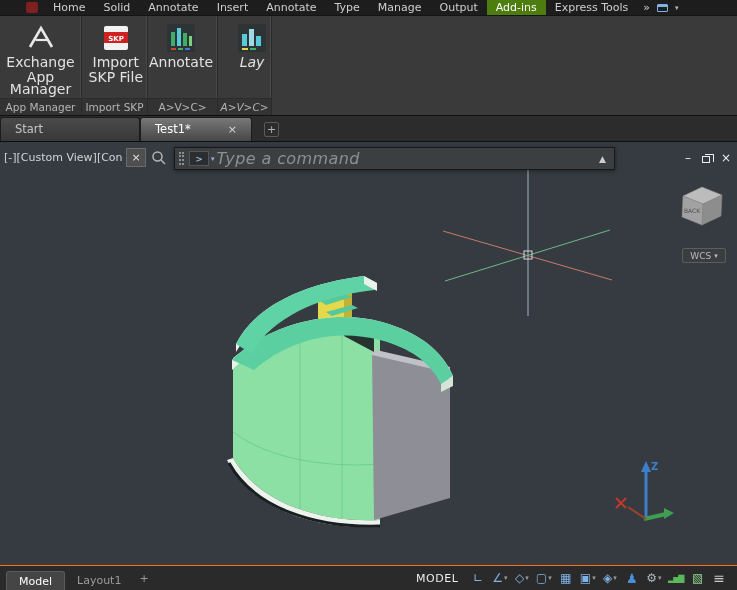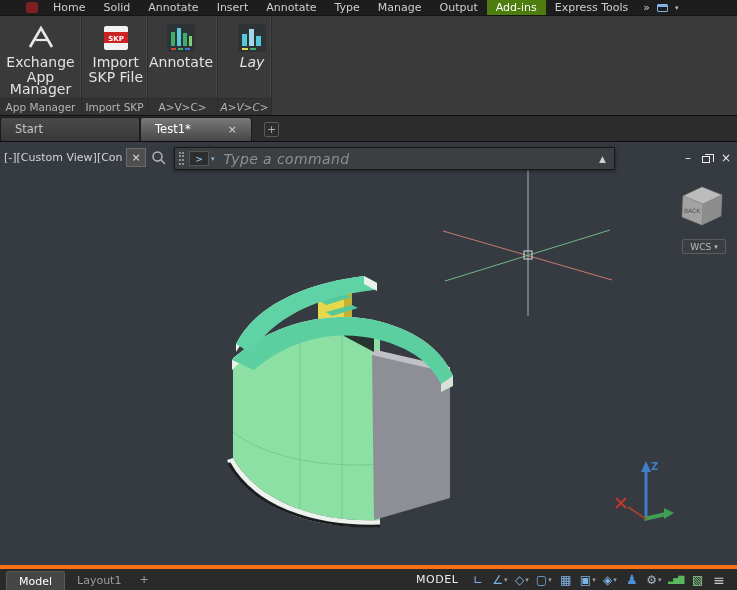--- a/index.html
+++ b/index.html
@@ -38,31 +38,31 @@
   svg.scene { position:absolute; inset:0; }
 
   .vp-label { position:absolute; left:4px; top:9px; color:#d4d4d4; font-size:11px; white-space:nowrap; }
   .vp-close { position:absolute; left:126px; top:6px; width:20px; height:19px; background:#4e4e4e; border:1px solid #6b6b6b; color:#e2e2e2; font-size:11px; text-align:center; line-height:17px; }
   .vp-zoom { position:absolute; left:151px; top:8px; }
 
   .cmdbar { position:absolute; left:174px; top:5px; width:441px; height:23px; background:#3c3f41; border:1px solid #181818; display:flex; align-items:center; box-shadow:0 1px 4px rgba(0,0,0,.45); }
   .grip { width:5px; height:13px; margin:0 5px 0 4px; border-left:2px dotted #8f8f8f; border-right:2px dotted #8f8f8f; }
   .prompt { width:20px; height:15px; background:#2b2d2f; border:1px solid #565656; color:#8fb8e0; font-size:9px; font-weight:bold; display:flex; align-items:center; justify-content:center; }
   .prompt-dd { color:#8fb8e0; font-size:7px; margin-left:2px; }
-  .cmd-text { font-style:italic; color:#8f8f8f; font-size:14px; margin-left:9px; letter-spacing:0.4px; }
+  .cmd-text { font-style:italic; color:#8f8f8f; font-size:16px; margin-left:2px; letter-spacing:0.4px; }
   .expand { margin-left:auto; margin-right:8px; color:#cfcfcf; font-size:9px; }
 
   .winctl { position:absolute; right:6px; top:9px; display:flex; gap:11px; align-items:center; color:#ececec; font-size:12px; }
   .win-restore { width:8px; height:7px; border:1px solid #ececec; position:relative; margin-top:2px; }
   .win-restore::before { content:""; position:absolute; top:-3px; left:2px; width:8px; height:7px; border:1px solid #ececec; border-bottom:none; border-left:none; }
 
-  .wcs-btn { position:absolute; left:682px; top:97px; width:44px; height:15px; background:#3b3e40; border:1px solid #5d5d5d; color:#b9b9b9; font-size:9px; display:flex; align-items:center; justify-content:center; gap:3px; border-radius:2px; }
-
-  
-  .statusbar { height:25px; background:#2a2a2a; border-top:4px solid #f97316; display:flex; align-items:flex-end; font-size:11px; }
+  .wcs-btn { position:absolute; left:682px; top:106px; width:44px; height:15px; background:#3b3e40; border:1px solid #5d5d5d; color:#b9b9b9; font-size:9px; display:flex; align-items:center; justify-content:center; gap:3px; border-radius:2px; }
+
+  
+  .statusbar { height:25px; background:#2a2a2a; border-top:1px solid #f97316; display:flex; align-items:flex-end; font-size:11px; }
   .lay-tabs { display:flex; align-items:flex-end; height:100%; padding-left:6px; gap:2px; }
   .lay-tab { color:#9c9c9c; padding:0 10px; height:19px; line-height:19px; }
   .lay-tab.active { background:#454545; border:1px solid #5b5b5b; border-bottom:none; border-radius:3px 3px 0 0; color:#fff; padding:0 12px; }
   .lay-add { color:#9c9c9c; margin-left:6px; align-self:center; }
   .st-right { margin-left:auto; display:flex; align-items:center; gap:1px; padding-right:6px; height:100%; }
   .model-lbl { color:#ececec; font-size:11px; letter-spacing:.5px; margin-right:8px; }
   .st-item { min-width:21px; height:25px; display:flex; align-items:center; justify-content:center; gap:1px; padding:0 2px; font-size:12px; }
   .ic-blue { color:#7fb2e5; } .ic-person { color:#4a90d9; font-size:13px; } .ic-gear { color:#aeb8c0; }
   .ic-green { color:#5cb85c; font-size:8px; letter-spacing:-1px; } .ic-iso { color:#8fd18f; }
   .st-dd { font-size:7px; color:#9a9a9a; }

